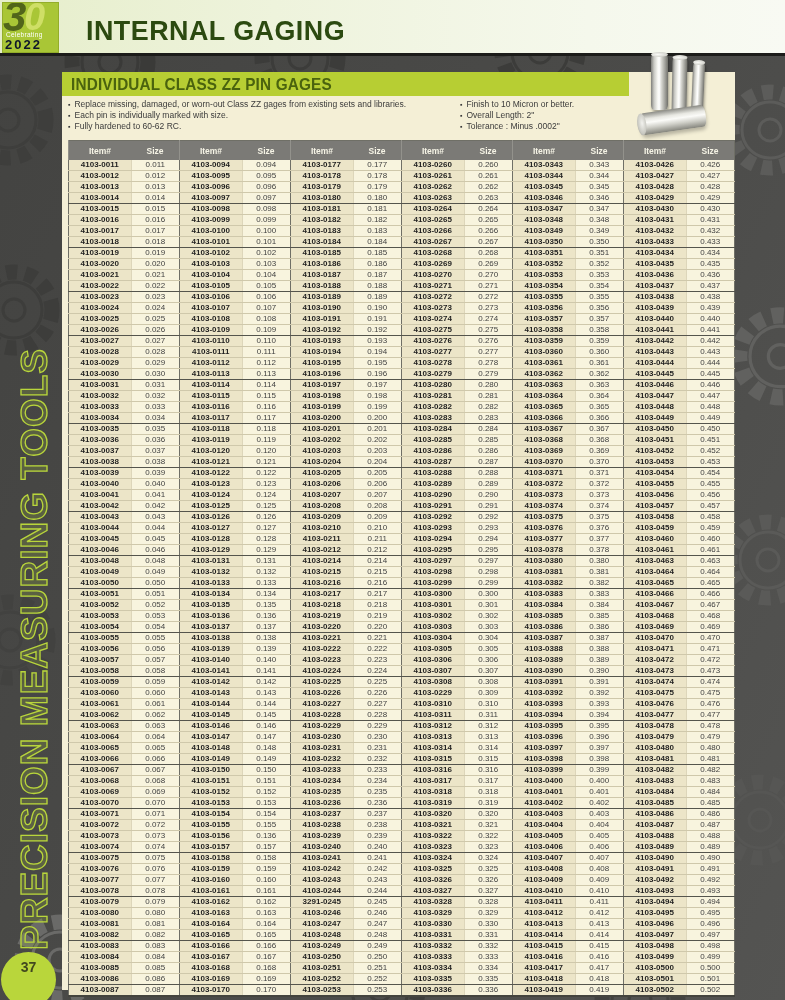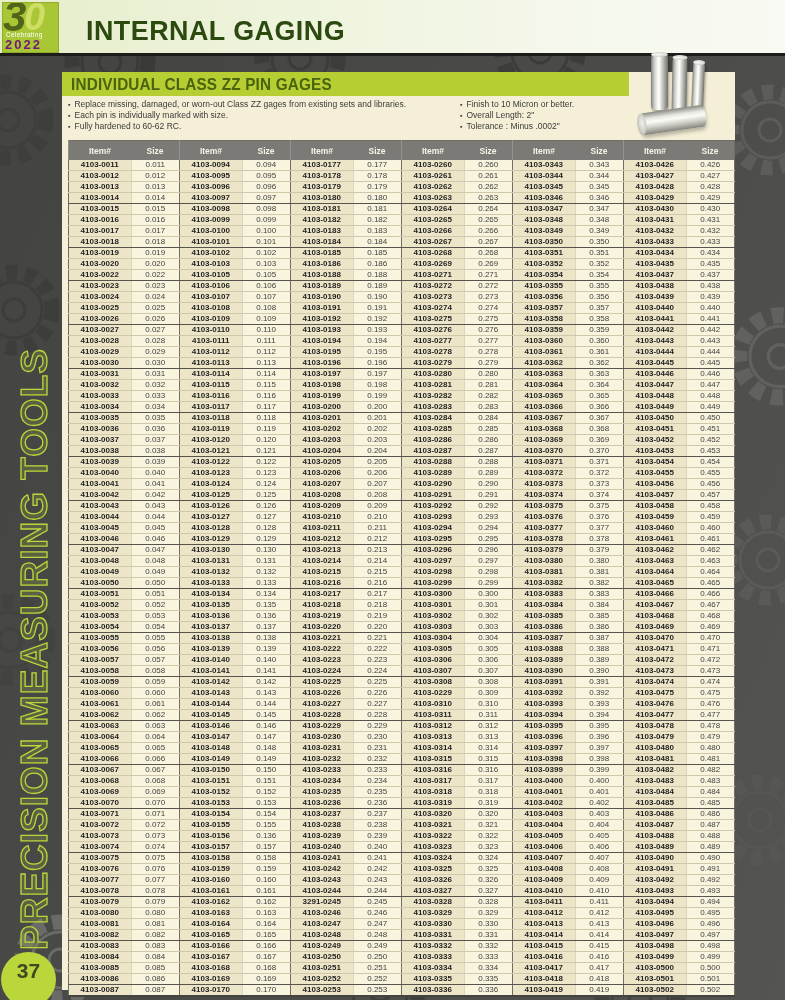--- a/index.html
+++ b/index.html
@@ -10,21 +10,21 @@
 
   
   .top-header{position:absolute;left:0;top:0;width:785px;height:53px;z-index:4;
       background:linear-gradient(90deg,#e6eecb 0%,#eef3dc 35%,#f5f8ec 75%,#f8faf3 100%);
       border-bottom:3px solid #1c1c1a;}
   .logo{position:absolute;left:2px;top:2px;width:55px;height:49px;background:#a9c636;
       border:1px solid #93ad2a;overflow:hidden;}
   .logo .n3{position:absolute;left:0px;top:-10px;font-size:42px;font-weight:bold;font-style:italic;color:#51651a;z-index:2;}
   .logo .n0{position:absolute;left:21px;top:-7px;font-size:38px;font-weight:bold;font-style:italic;color:#cfdf66;z-index:1;}
   .logo .l1{position:absolute;left:3px;bottom:14px;font-size:6.5px;color:#ffffff;z-index:3;letter-spacing:.3px;}
-  .logo .l2{position:absolute;left:2px;bottom:0px;font-size:13px;font-weight:bold;color:#701a75;letter-spacing:2px;z-index:3;}
+  .logo .l2{position:absolute;left:2px;bottom:0px;font-size:13px;font-weight:bold;color:#0f172a;letter-spacing:2px;z-index:3;}
   .page-title{position:absolute;left:86px;top:15px;font-size:28px;font-weight:bold;color:#2c4a10;
       letter-spacing:.5px;transform:scaleX(.96);transform-origin:left;white-space:nowrap;}
 
   
   .content{position:absolute;left:62px;top:72px;width:673px;height:918px;z-index:2;background:#f4efd6;}
   .section-bar{position:absolute;left:0;top:0;width:567px;height:24px;background:#b7ce33;}
   .section-bar span{position:absolute;left:9px;top:3px;font-size:17px;font-weight:bold;color:#4a630e;
       letter-spacing:.2px;transform:scaleX(.9);transform-origin:left;white-space:nowrap;}
   .bullets{position:absolute;left:4px;top:27px;width:657px;display:flex;}
   .bullets .col-l{width:392px;}
@@ -57,21 +57,21 @@
   table.gage td.item{background:#ece5c8;font-weight:bold;color:#1f1f1f;border-left:1px solid #6f6f66;}
   table.gage td.size{background:#f8f4de;color:#3f3f3f;border-left:1px solid #ddd6ba;}
   table.gage tr.g4 td{border-bottom:1px solid #55554d;}
 
   
   .sidebar-text{position:absolute;left:14px;top:950px;z-index:3;transform:rotate(-90deg);transform-origin:0 0;
       font-size:37px;font-weight:bold;letter-spacing:1px;white-space:nowrap;
       color:rgba(185,214,59,.18);-webkit-text-stroke:1.3px #b9d63b;}
   .page-badge{position:absolute;left:1px;top:952px;width:55px;height:55px;border-radius:50%;
       background:#b9d63b;z-index:6;text-align:center;}
-  .page-badge span{display:inline-block;margin-top:7px;font-size:21px;font-weight:bold;color:#41481f;}
+  .page-badge span{display:inline-block;margin-top:7px;font-size:14px;font-weight:bold;color:#41481f;}
 </style>
 </head>
 <body>
 
 <div class="page">
 
   <svg class="gears" width="785" height="1000">
     <defs>
       <g id="gear">
         <circle r="38" fill="none" stroke-width="15" stroke-dasharray="11 8"></circle>
@@ -274,20 +274,34 @@
               <td class="size">0.103</td>
               <td class="item">4103-0186</td>
               <td class="size">0.186</td>
               <td class="item">4103-0269</td>
               <td class="size">0.269</td>
               <td class="item">4103-0352</td>
               <td class="size">0.352</td>
               <td class="item">4103-0435</td>
               <td class="size">0.435</td>
             </tr>
+            <tr>
+              <td class="item">4103-0021</td>
+              <td class="size">0.021</td>
+              <td class="item">4103-0104</td>
+              <td class="size">0.104</td>
+              <td class="item">4103-0187</td>
+              <td class="size">0.187</td>
+              <td class="item">4103-0270</td>
+              <td class="size">0.270</td>
+              <td class="item">4103-0353</td>
+              <td class="size">0.353</td>
+              <td class="item">4103-0436</td>
+              <td class="size">0.436</td>
+            </tr>
             <tr class="g4">
               <td class="item">4103-0022</td>
               <td class="size">0.022</td>
               <td class="item">4103-0105</td>
               <td class="size">0.105</td>
               <td class="item">4103-0188</td>
               <td class="size">0.188</td>
               <td class="item">4103-0271</td>
               <td class="size">0.271</td>
               <td class="item">4103-0354</td>
@@ -625,34 +639,20 @@
               <td class="item">4103-0212</td>
               <td class="size">0.212</td>
               <td class="item">4103-0295</td>
               <td class="size">0.295</td>
               <td class="item">4103-0378</td>
               <td class="size">0.378</td>
               <td class="item">4103-0461</td>
               <td class="size">0.461</td>
             </tr>
             <tr>
-              <td class="item">4103-0047</td>
-              <td class="size">0.047</td>
-              <td class="item">4103-0130</td>
-              <td class="size">0.130</td>
-              <td class="item">4103-0213</td>
-              <td class="size">0.213</td>
-              <td class="item">4103-0296</td>
-              <td class="size">0.296</td>
-              <td class="item">4103-0379</td>
-              <td class="size">0.379</td>
-              <td class="item">4103-0462</td>
-              <td class="size">0.462</td>
-            </tr>
-            <tr>
               <td class="item">4103-0048</td>
               <td class="size">0.048</td>
               <td class="item">4103-0131</td>
               <td class="size">0.131</td>
               <td class="item">4103-0214</td>
               <td class="size">0.214</td>
               <td class="item">4103-0297</td>
               <td class="size">0.297</td>
               <td class="item">4103-0380</td>
               <td class="size">0.380</td>

